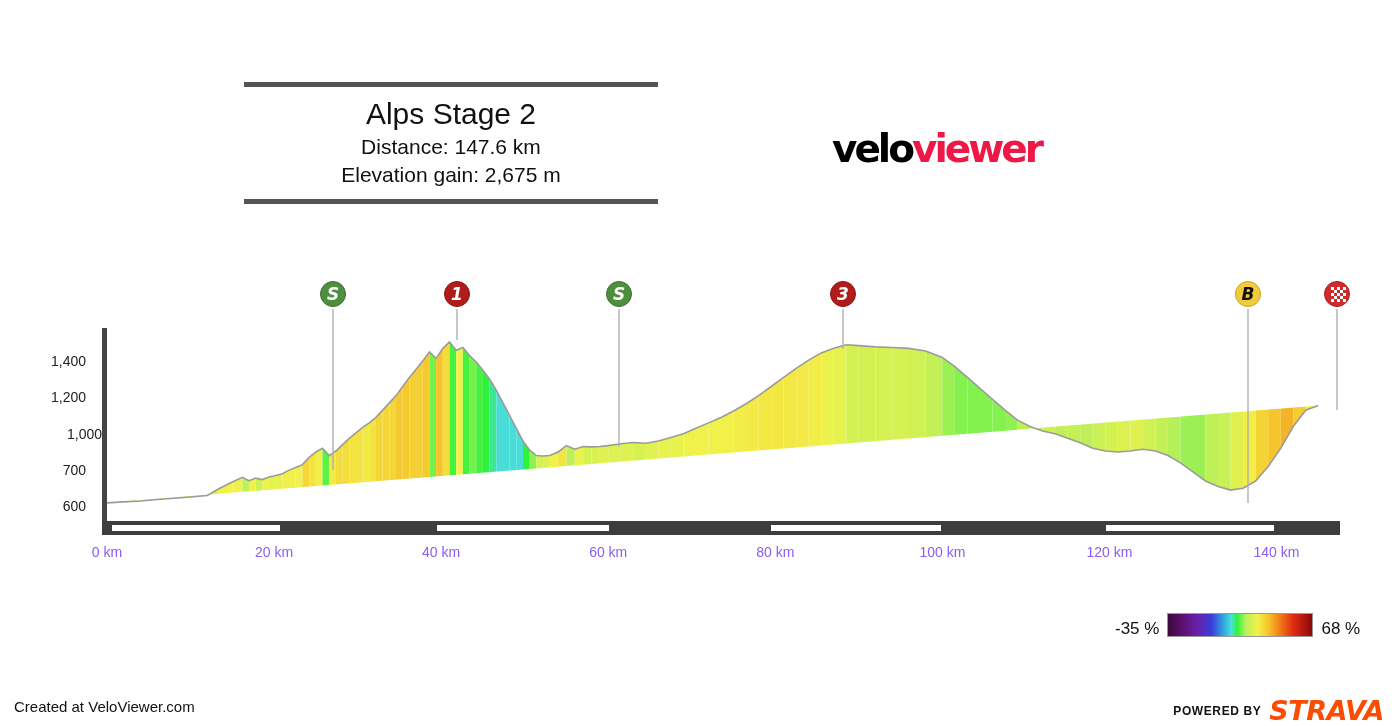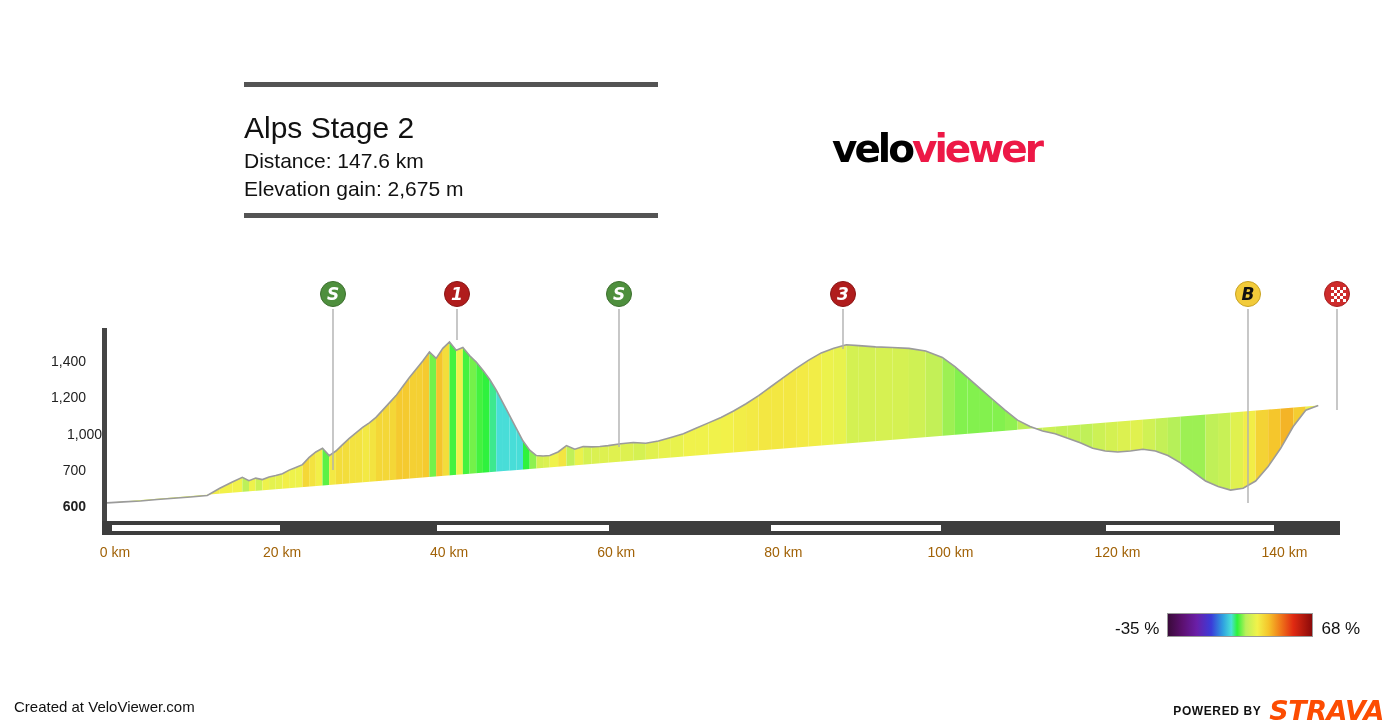--- a/index.html
+++ b/index.html
@@ -23,21 +23,22 @@
     left: 244px;
     top: 82px;
     width: 414px;
   }
   .hrule {
     height: 5px;
     background: #545454;
     width: 100%;
   }
   #header-inner {
-    padding: 22px 0 10px 0;
+    padding: 8px 0 10px 0;
+    text-align: center;
   }
   #stage-title {
     font-size: 30px;
     line-height: 38px;
     color: #111111;
     white-space: nowrap;
   }
   .header-sub {
     font-size: 21px;
     line-height: 28px;
@@ -81,24 +82,23 @@
     text-align: right;
     font-size: 14px;
     line-height: 14px;
     color: #222222;
   }
   
   .xlabel {
     position: absolute;
     font-size: 14px;
     line-height: 14px;
-    color: #a16207;
+    color: #8b5cf6;
     transform: translateX(-50%);
     white-space: nowrap;
-    margin-left: 8px;
   }
 
   
   .marker {
     position: absolute;
     width: 26px;
     height: 26px;
     border-radius: 50%;
     transform: translateX(-50%);
     box-sizing: border-box;
@@ -369,21 +369,21 @@
         <line x1="333" x2="333" y1="39" y2="200" stroke="#b0b0b0" stroke-width="1.4"></line>
         <line x1="457" x2="457" y1="39" y2="70" stroke="#b0b0b0" stroke-width="1.4"></line>
         <line x1="619" x2="619" y1="39" y2="177" stroke="#b0b0b0" stroke-width="1.4"></line>
         <line x1="843" x2="843" y1="39" y2="79" stroke="#b0b0b0" stroke-width="1.4"></line>
         <line x1="1248" x2="1248" y1="39" y2="233" stroke="#b0b0b0" stroke-width="1.4"></line>
         <line x1="1337" x2="1337" y1="39" y2="140" stroke="#b0b0b0" stroke-width="1.4"></line>
       </g>
   </svg>
 
   <div id="y-axis-labels">
-      <div class="ylabel" style="left: 20px; top: 229.462px; font-weight: bold;">600</div>
+      <div class="ylabel" style="left: 20px; top: 229.462px;">600</div>
       <div class="ylabel" style="left: 20px; top: 193.115px;">700</div>
       <div class="ylabel" style="left: 36px; top: 156.769px;">1,000</div>
       <div class="ylabel" style="left: 20px; top: 120.423px; text-align: right;">1,200</div>
       <div class="ylabel" style="left: 20px; top: 84.0769px;">1,400</div>
     </div>
 
   <div id="x-axis-labels">
       <div class="xlabel" style="left: 107px; top: 275px;">0 km</div>
       <div class="xlabel" style="left: 274.073px; top: 275px;">20 km</div>
       <div class="xlabel" style="left: 441.146px; top: 275px;">40 km</div>

